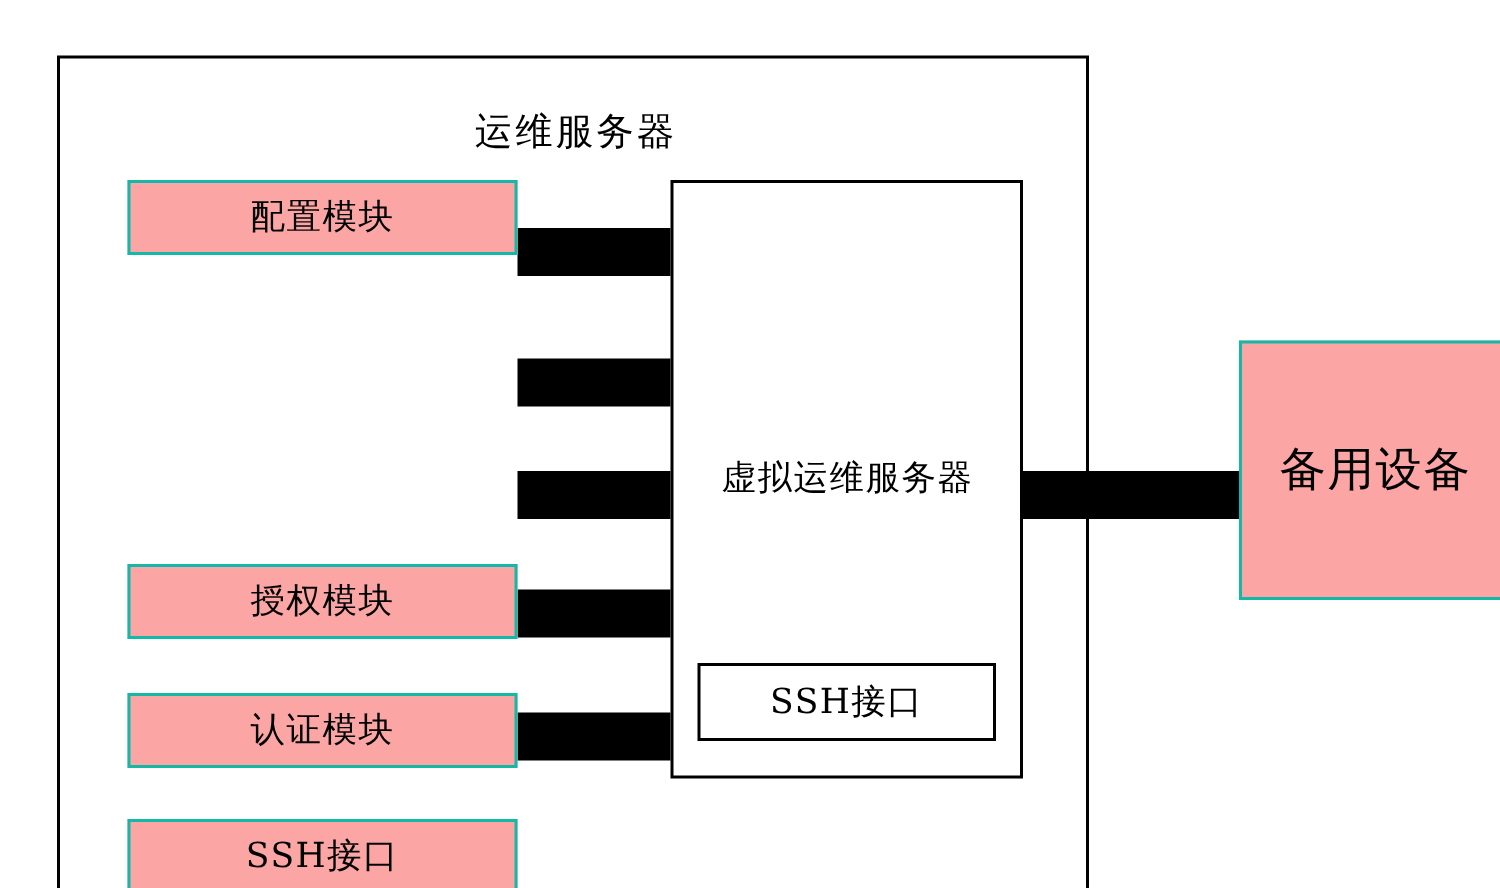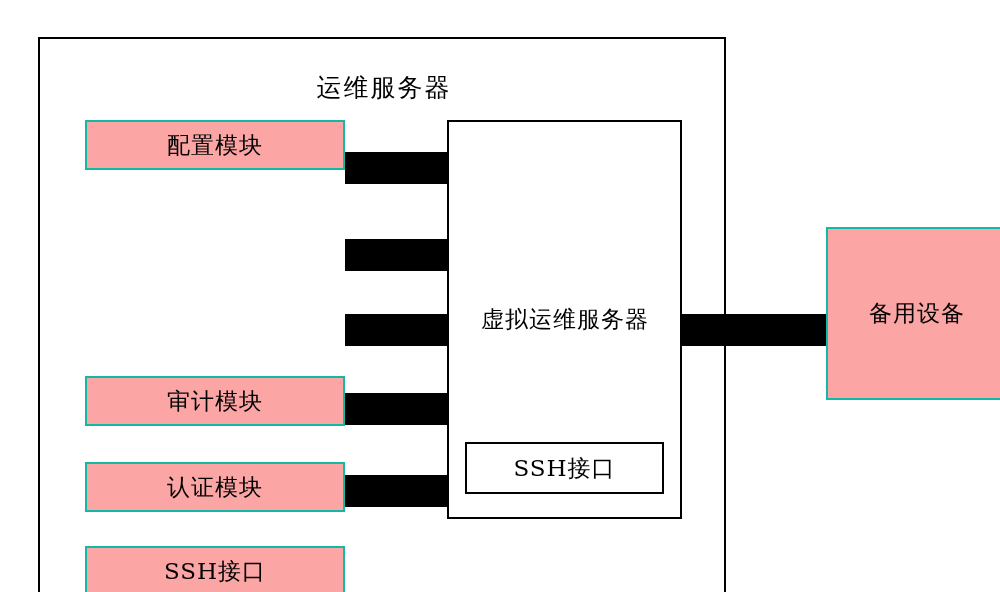--- a/index.html
+++ b/index.html
@@ -100,21 +100,21 @@
   }
   #inner-ssh-box .box-label { font-size: 23px; }
   
   #backup-device-box {
     left: 794px;
     top: 195px;
     width: 182px;
     height: 173px;
     font-size: 23px;
   }
-  #backup-device-box .box-label { font-size: 23px; }
+  #backup-device-box .box-label { font-size: 31px; }
   
   .connector {
     position: absolute;
     background: #000000;
     height: 2px;
   }
   .conn-left { left: 313px; width: 104px; }
 </style>
 </head>
 <body>
@@ -133,21 +133,21 @@
 
   <div class="connector" style="left:648px; top:282px; width:148px;"></div>
 
   <div class="box module-box" style="top:88px;">
     <span class="box-label">配置模块</span>
   </div>
 
 
 
   <div class="box module-box" style="top:344px;">
-    <span class="box-label">审计模块</span>
+    <span class="box-label">授权模块</span>
   </div>
 
   <div class="box module-box" style="top:430px;">
     <span class="box-label">认证模块</span>
   </div>
 
   <div class="box module-box" style="top:514px;">
     <span class="box-label">SSH接口</span>
   </div>
 

